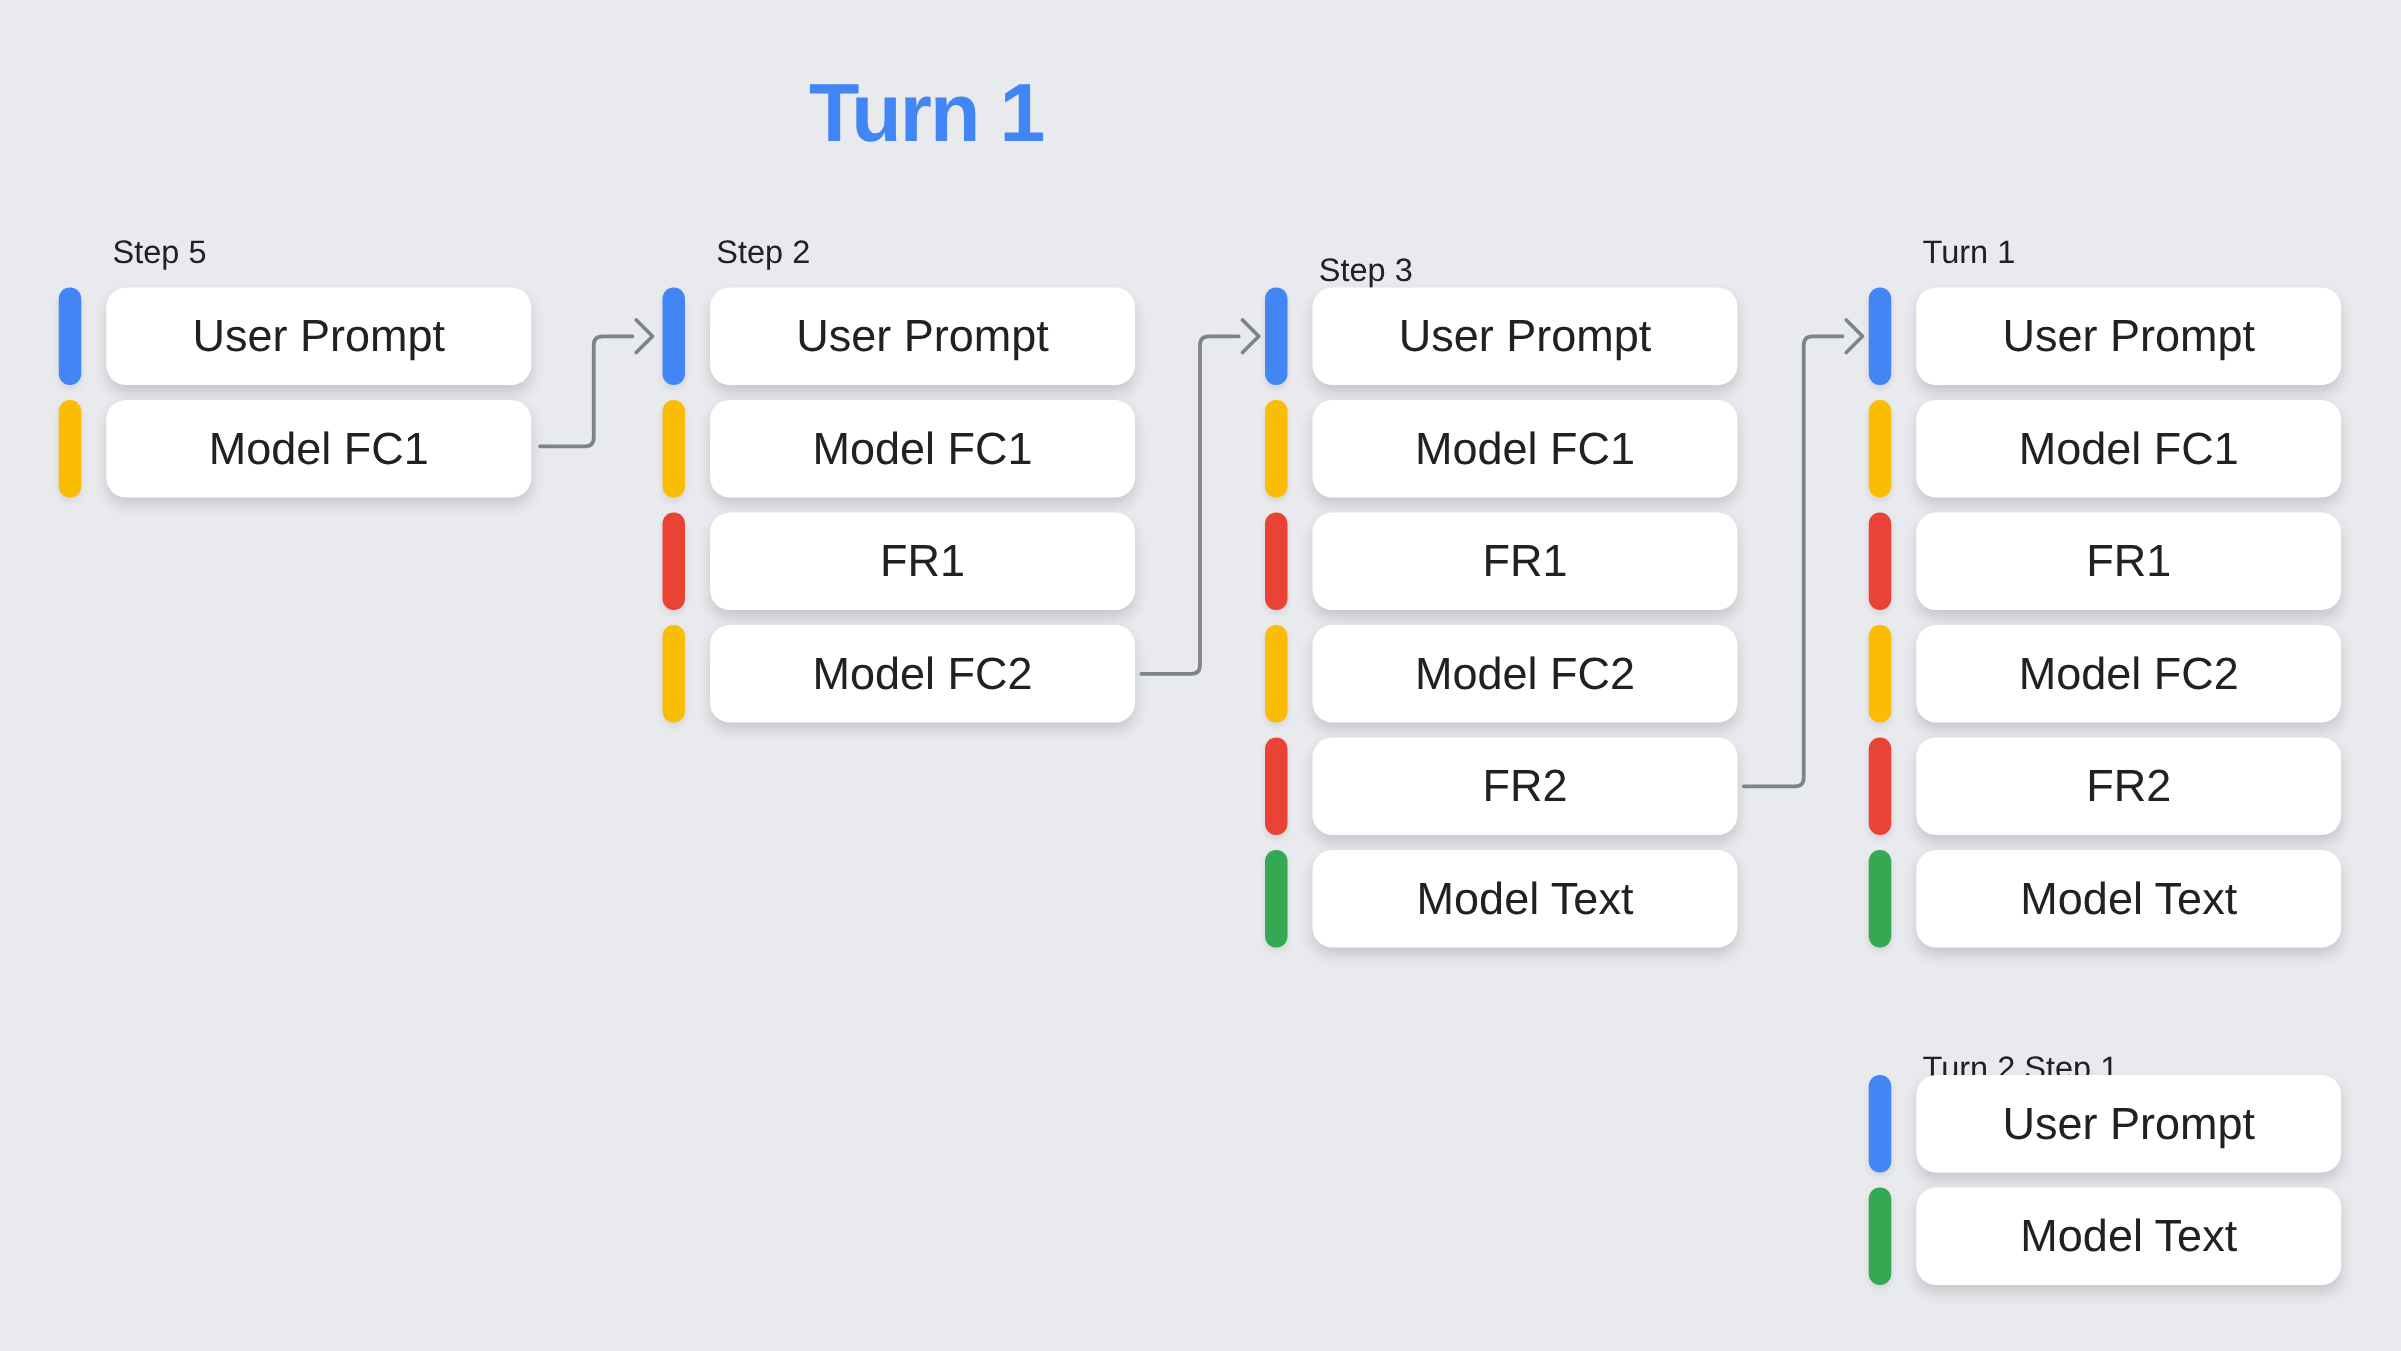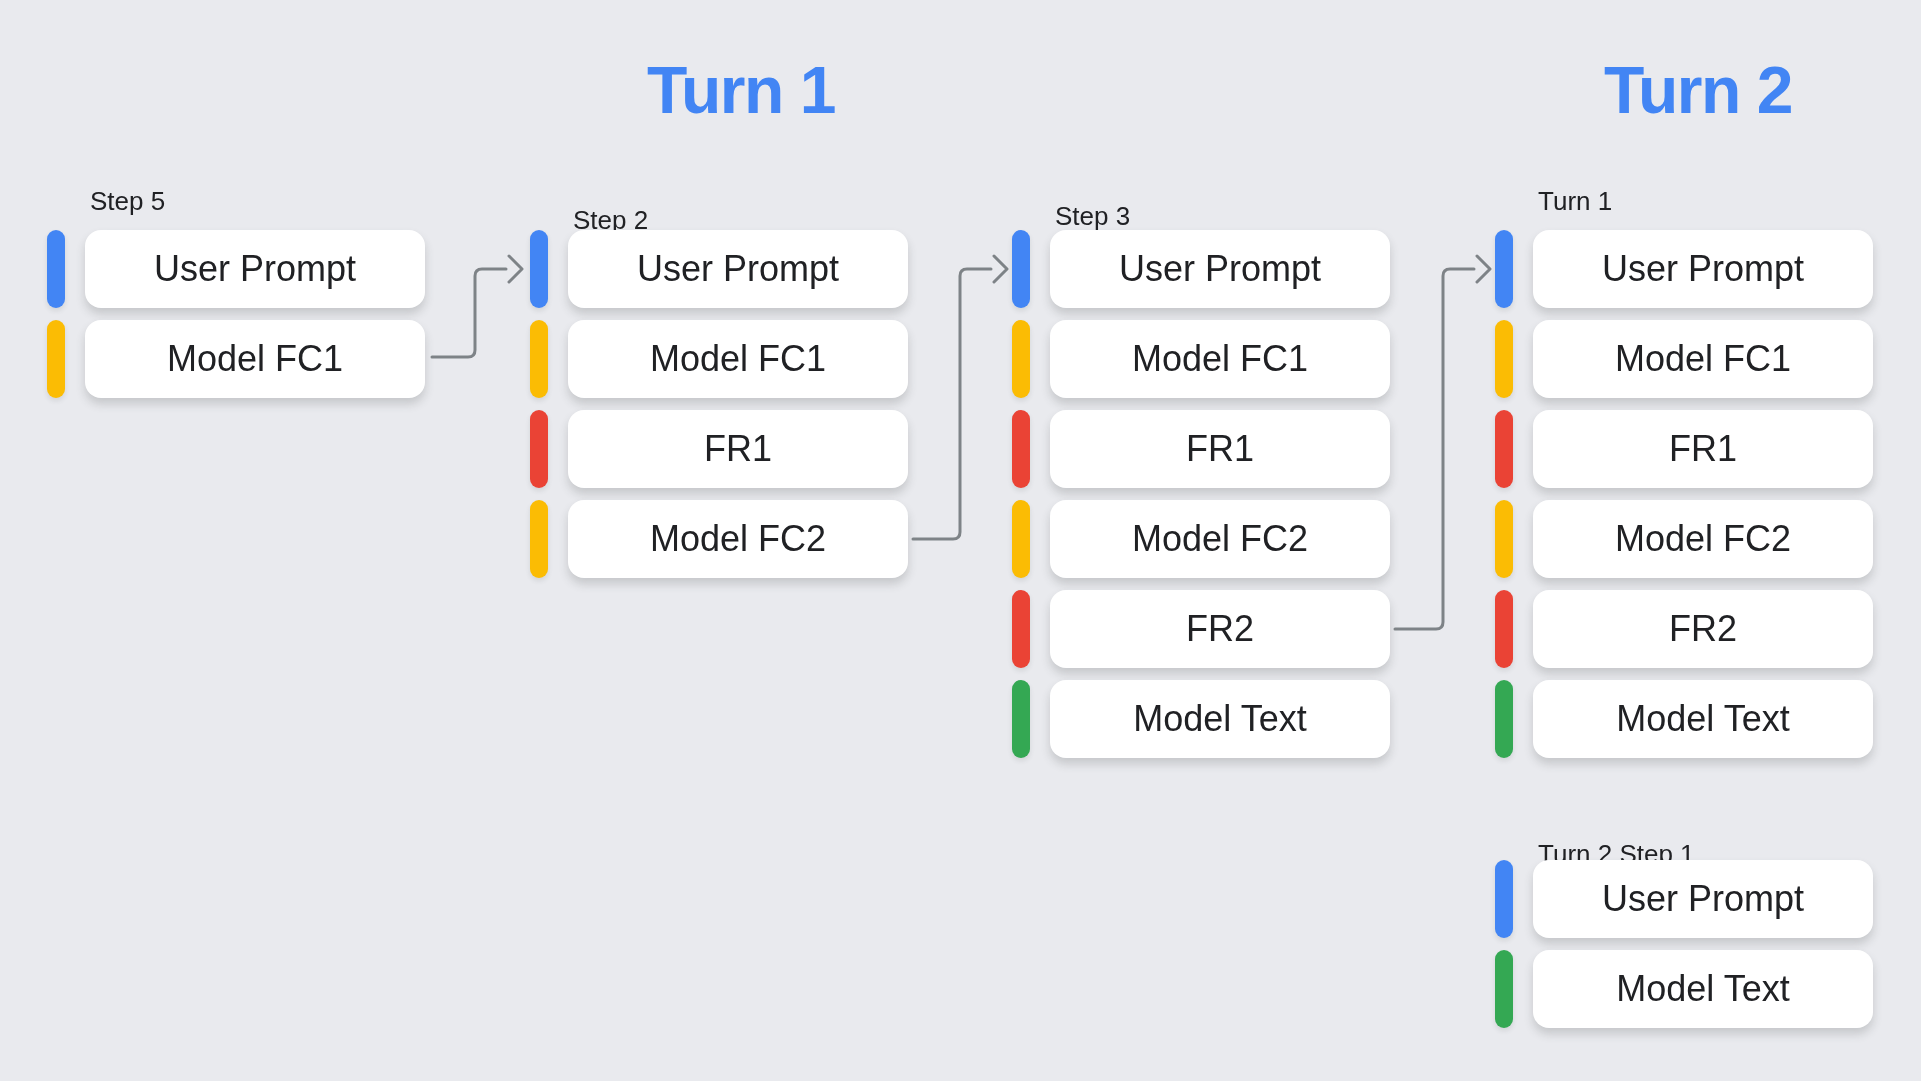--- a/index.html
+++ b/index.html
@@ -71,29 +71,28 @@
     stroke-linecap: round;
     stroke-linejoin: round;
   }
 </style>
 </head>
 <body>
 
 <div id="canvas">
 
   <div class="turn-title" style="left:741px">Turn 1</div>
-  <div class="turn-title" style="left:1698px">Turn 2</div>
 
   <div id="groups-layer">
       <div class="group-label" style="left: 90px; top: 186px;">Step 5</div>
       <div class="color-bar bar-blue" style="left: 47px; top: 230px;"></div>
       <div class="flow-box" style="left: 85px; top: 230px;">User Prompt</div>
       <div class="color-bar bar-yellow" style="left: 47px; top: 320px;"></div>
       <div class="flow-box" style="left: 85px; top: 320px;">Model FC1</div>
-      <div class="group-label" style="left: 573px; top: 186px; margin-top: 19px;">Step 2</div>
+      <div class="group-label" style="left: 573px; top: 186px;">Step 2</div>
       <div class="color-bar bar-blue" style="left: 530px; top: 230px;"></div>
       <div class="flow-box" style="left: 568px; top: 230px;">User Prompt</div>
       <div class="color-bar bar-yellow" style="left: 530px; top: 320px;"></div>
       <div class="flow-box" style="left: 568px; top: 320px;">Model FC1</div>
       <div class="color-bar bar-red" style="left: 530px; top: 410px;"></div>
       <div class="flow-box" style="left: 568px; top: 410px;">FR1</div>
       <div class="color-bar bar-yellow" style="left: 530px; top: 500px;"></div>
       <div class="flow-box" style="left: 568px; top: 500px;">Model FC2</div>
       <div class="group-label" style="left: 1055px; top: 201px;">Step 3</div>
       <div class="color-bar bar-blue" style="left: 1012px; top: 230px;"></div>

